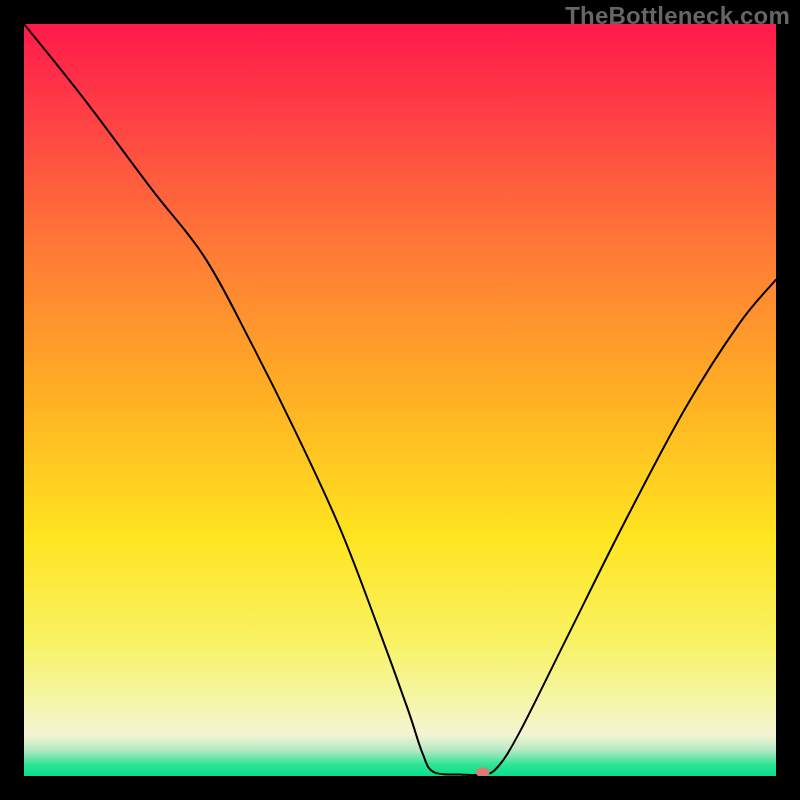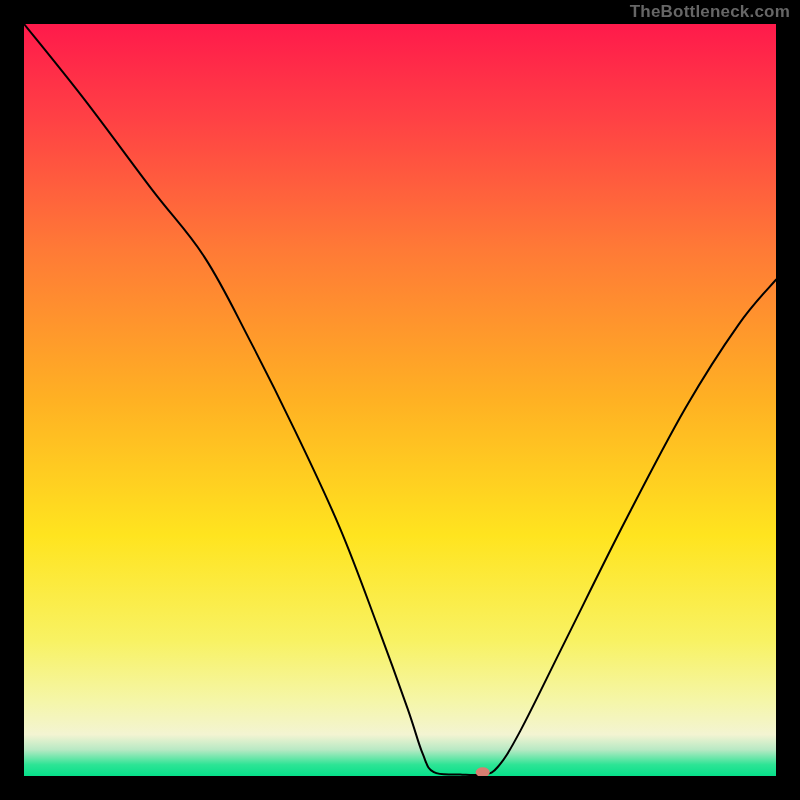--- a/index.html
+++ b/index.html
@@ -15,21 +15,21 @@
     position: relative;
     width: 800px;
     height: 800px;
     background: #000;
   }
   .watermark {
     position: absolute;
     top: 2px;
     right: 10px;
     color: #666;
-    font-size: 17px;
+    font-size: 24px;
     font-weight: bold;
     letter-spacing: 0.2px;
     z-index: 5;
   }
   .plot-area {
     position: absolute;
     left: 24px;
     top: 24px;
     width: 752px;
     height: 752px;

